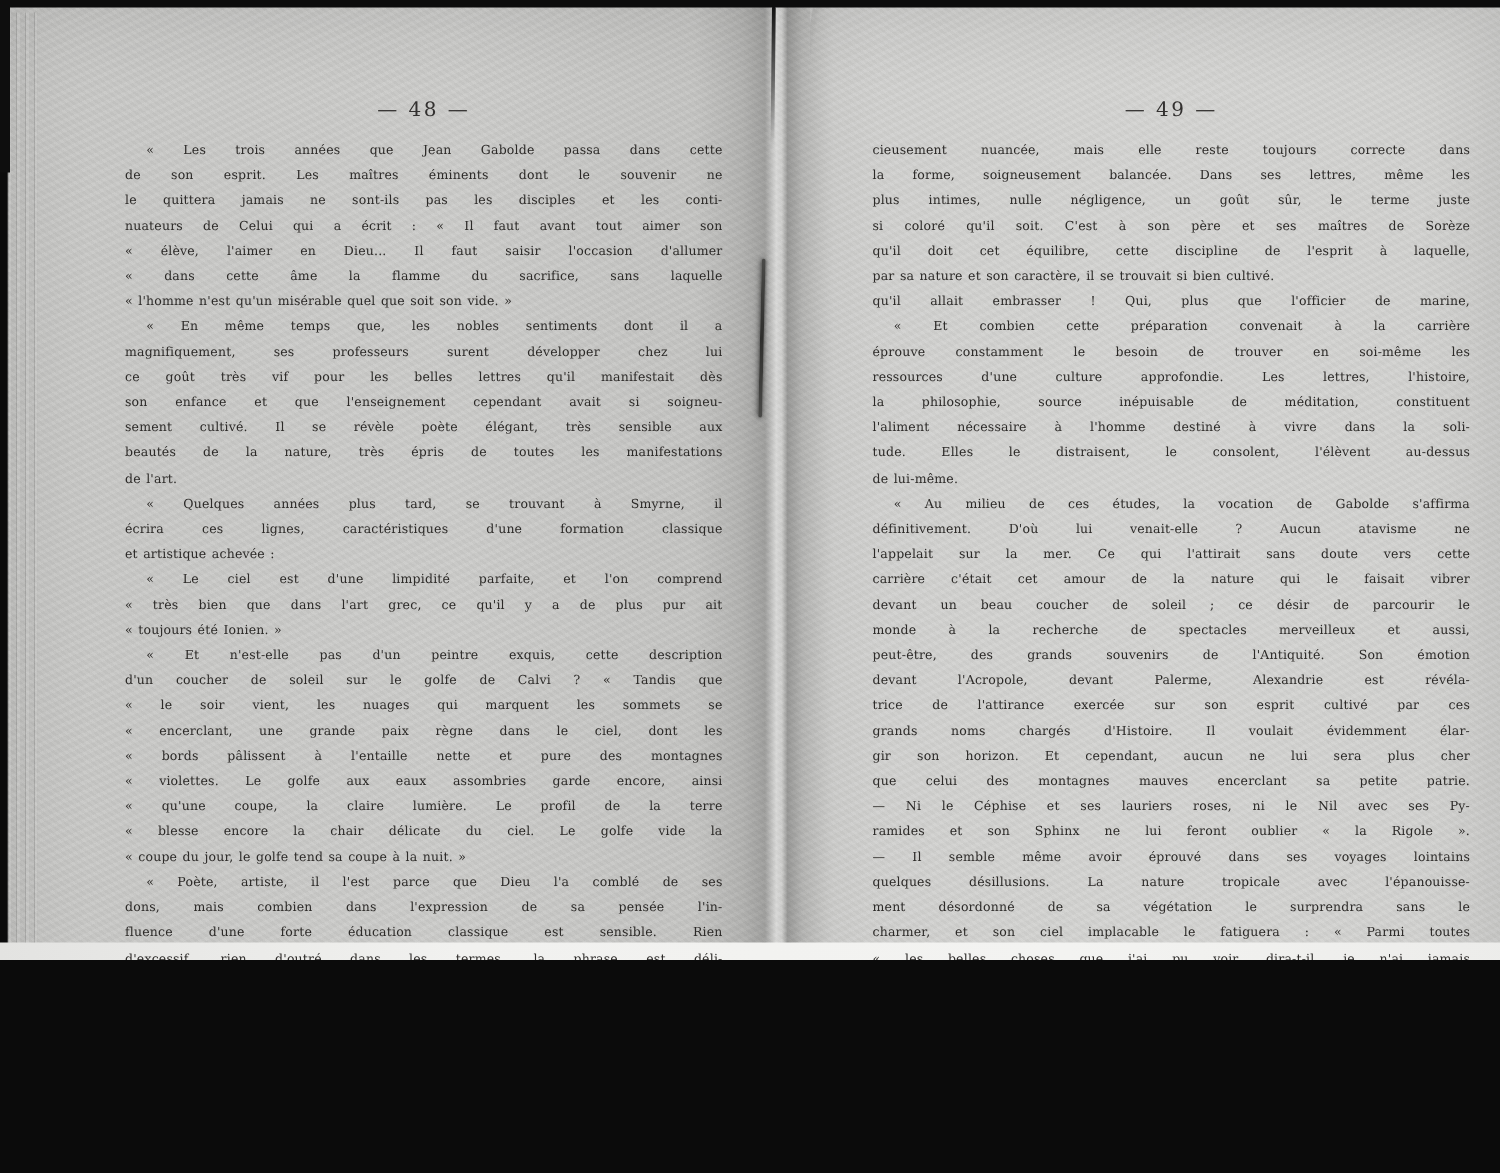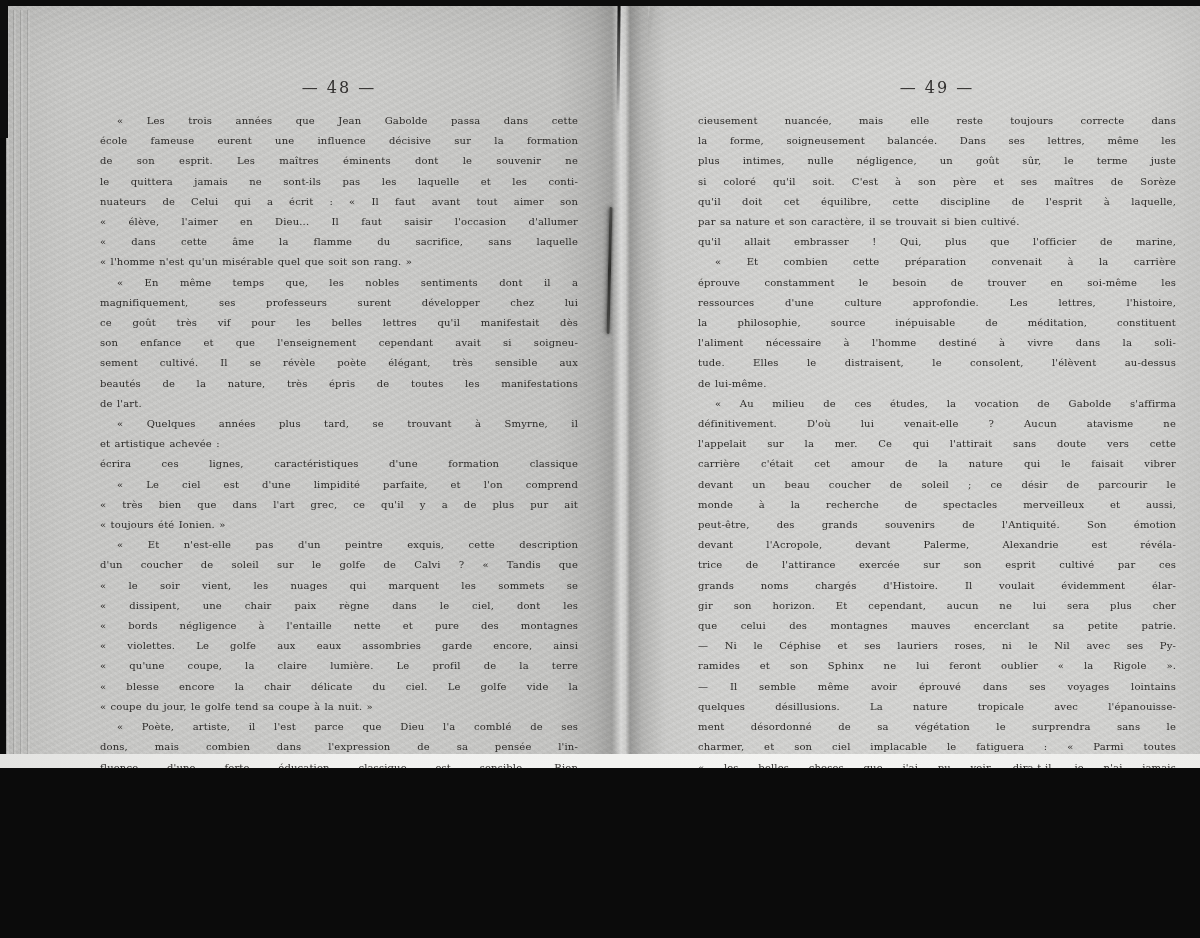--- a/index.html
+++ b/index.html
@@ -105,45 +105,44 @@
   <div class="staple"></div>
 
   <div class="scan-edge-top"></div>
   <div class="scan-edge-left"></div>
   <div class="scan-bottom"></div>
 
   <div class="text-col left">
     <div class="page-header">— 48 —</div>
     <div class="lines">
         <div class="line indent">« Les trois années que Jean Gabolde passa dans cette</div>
-        <div class="line">école fameuse eurent une influence décisive sur la formation</div>
         <div class="line">de son esprit. Les maîtres éminents dont le souvenir ne</div>
-        <div class="line">le quittera jamais ne sont-ils pas les laquelle et les conti-</div>
+        <div class="line">le quittera jamais ne sont-ils pas les disciples et les conti-</div>
         <div class="line">nuateurs de Celui qui a écrit : « Il faut avant tout aimer son</div>
         <div class="line">« élève, l'aimer en Dieu... Il faut saisir l'occasion d'allumer</div>
         <div class="line">« dans cette âme la flamme du sacrifice, sans laquelle</div>
-        <div class="line end">« l'homme n'est qu'un misérable quel que soit son rang. »</div>
+        <div class="line end">« l'homme n'est qu'un misérable quel que soit son vide. »</div>
         <div class="line indent">« En même temps que, les nobles sentiments dont il a</div>
         <div class="line">magnifiquement, ses professeurs surent développer chez lui</div>
         <div class="line">ce goût très vif pour les belles lettres qu'il manifestait dès</div>
         <div class="line">son enfance et que l'enseignement cependant avait si soigneu-</div>
         <div class="line">sement cultivé. Il se révèle poète élégant, très sensible aux</div>
         <div class="line">beautés de la nature, très épris de toutes les manifestations</div>
         <div class="line end">de l'art.</div>
         <div class="line indent">« Quelques années plus tard, se trouvant à Smyrne, il</div>
+        <div class="line">écrira ces lignes, caractéristiques d'une formation classique</div>
         <div class="line end">et artistique achevée :</div>
-        <div class="line">écrira ces lignes, caractéristiques d'une formation classique</div>
         <div class="line indent">« Le ciel est d'une limpidité parfaite, et l'on comprend</div>
         <div class="line">« très bien que dans l'art grec, ce qu'il y a de plus pur ait</div>
         <div class="line end">« toujours été Ionien. »</div>
         <div class="line indent">« Et n'est-elle pas d'un peintre exquis, cette description</div>
         <div class="line">d'un coucher de soleil sur le golfe de Calvi ? « Tandis que</div>
         <div class="line">« le soir vient, les nuages qui marquent les sommets se</div>
-        <div class="line">« dissipent, une chair paix règne dans le ciel, dont les</div>
-        <div class="line">« bords négligence à l'entaille nette et pure des montagnes</div>
+        <div class="line">« encerclant, une grande paix règne dans le ciel, dont les</div>
+        <div class="line">« bords pâlissent à l'entaille nette et pure des montagnes</div>
         <div class="line">« violettes. Le golfe aux eaux assombries garde encore, ainsi</div>
         <div class="line">« qu'une coupe, la claire lumière. Le profil de la terre</div>
         <div class="line">« blesse encore la chair délicate du ciel. Le golfe vide la</div>
         <div class="line end">« coupe du jour, le golfe tend sa coupe à la nuit. »</div>
         <div class="line indent">« Poète, artiste, il l'est parce que Dieu l'a comblé de ses</div>
         <div class="line">dons, mais combien dans l'expression de sa pensée l'in-</div>
         <div class="line">fluence d'une forte éducation classique est sensible. Rien</div>
         <div class="line">d'excessif, rien d'outré dans les termes, la phrase est déli-</div>
       </div>
   </div>

